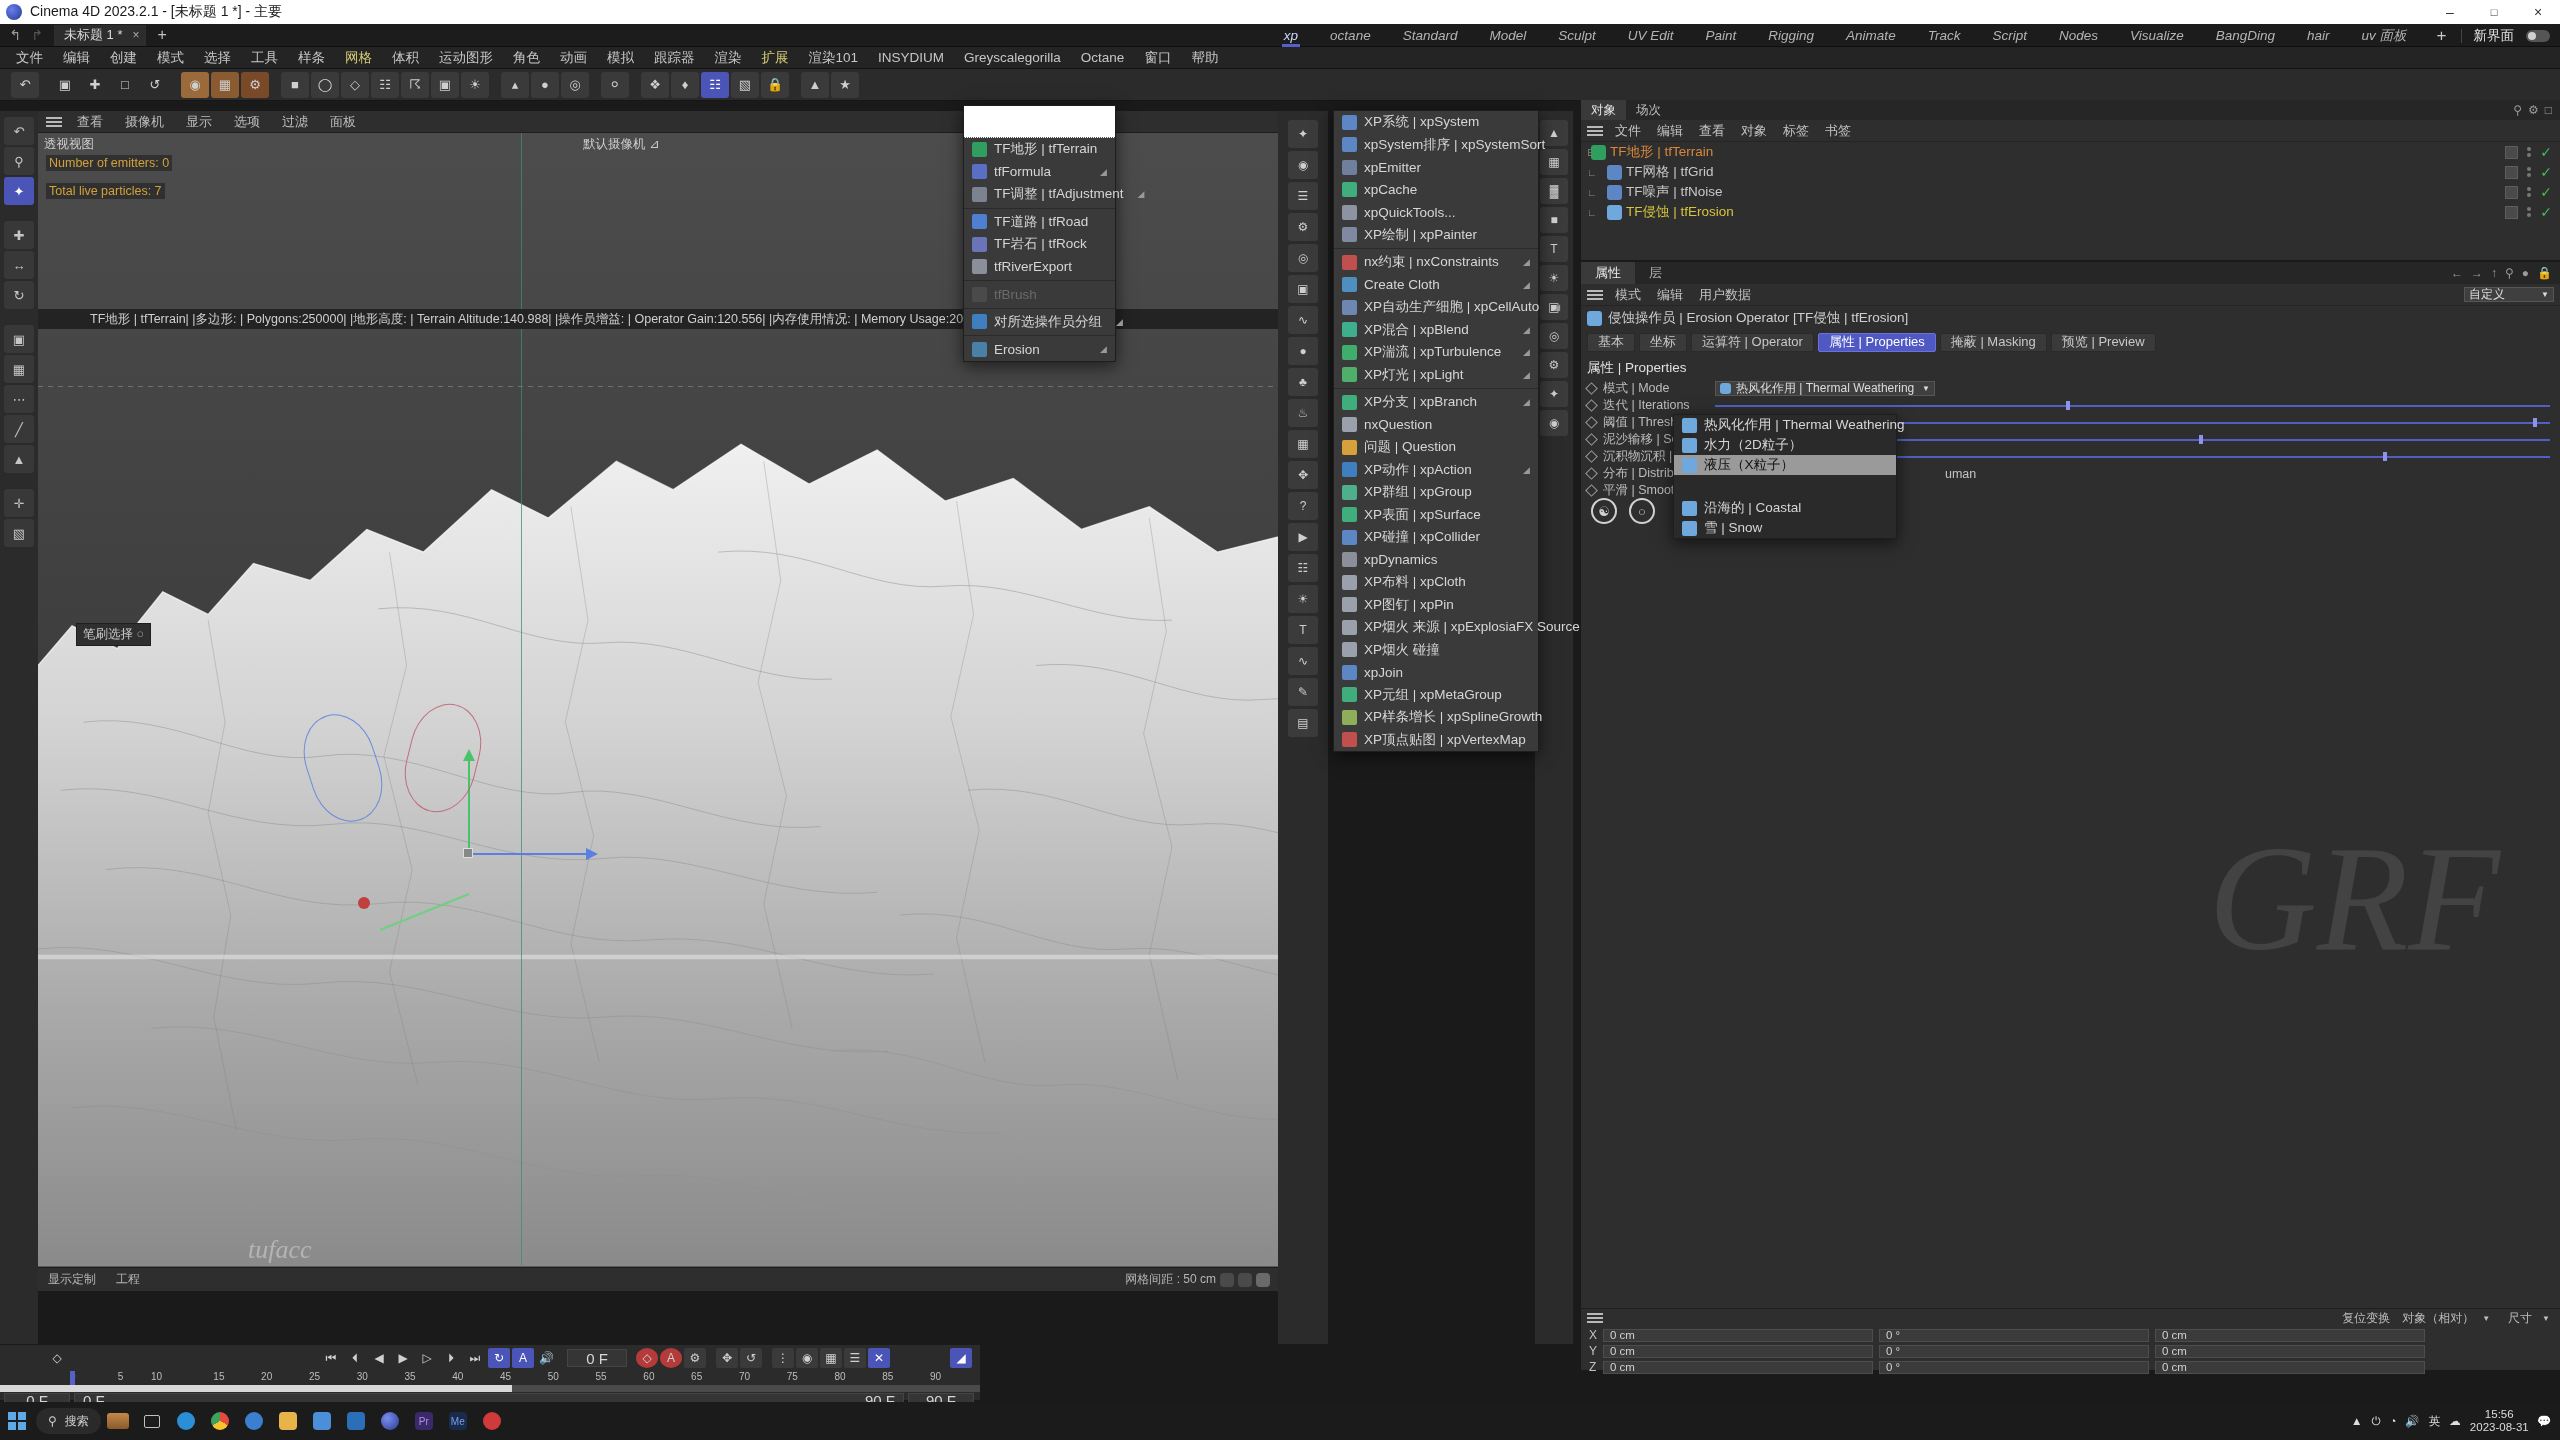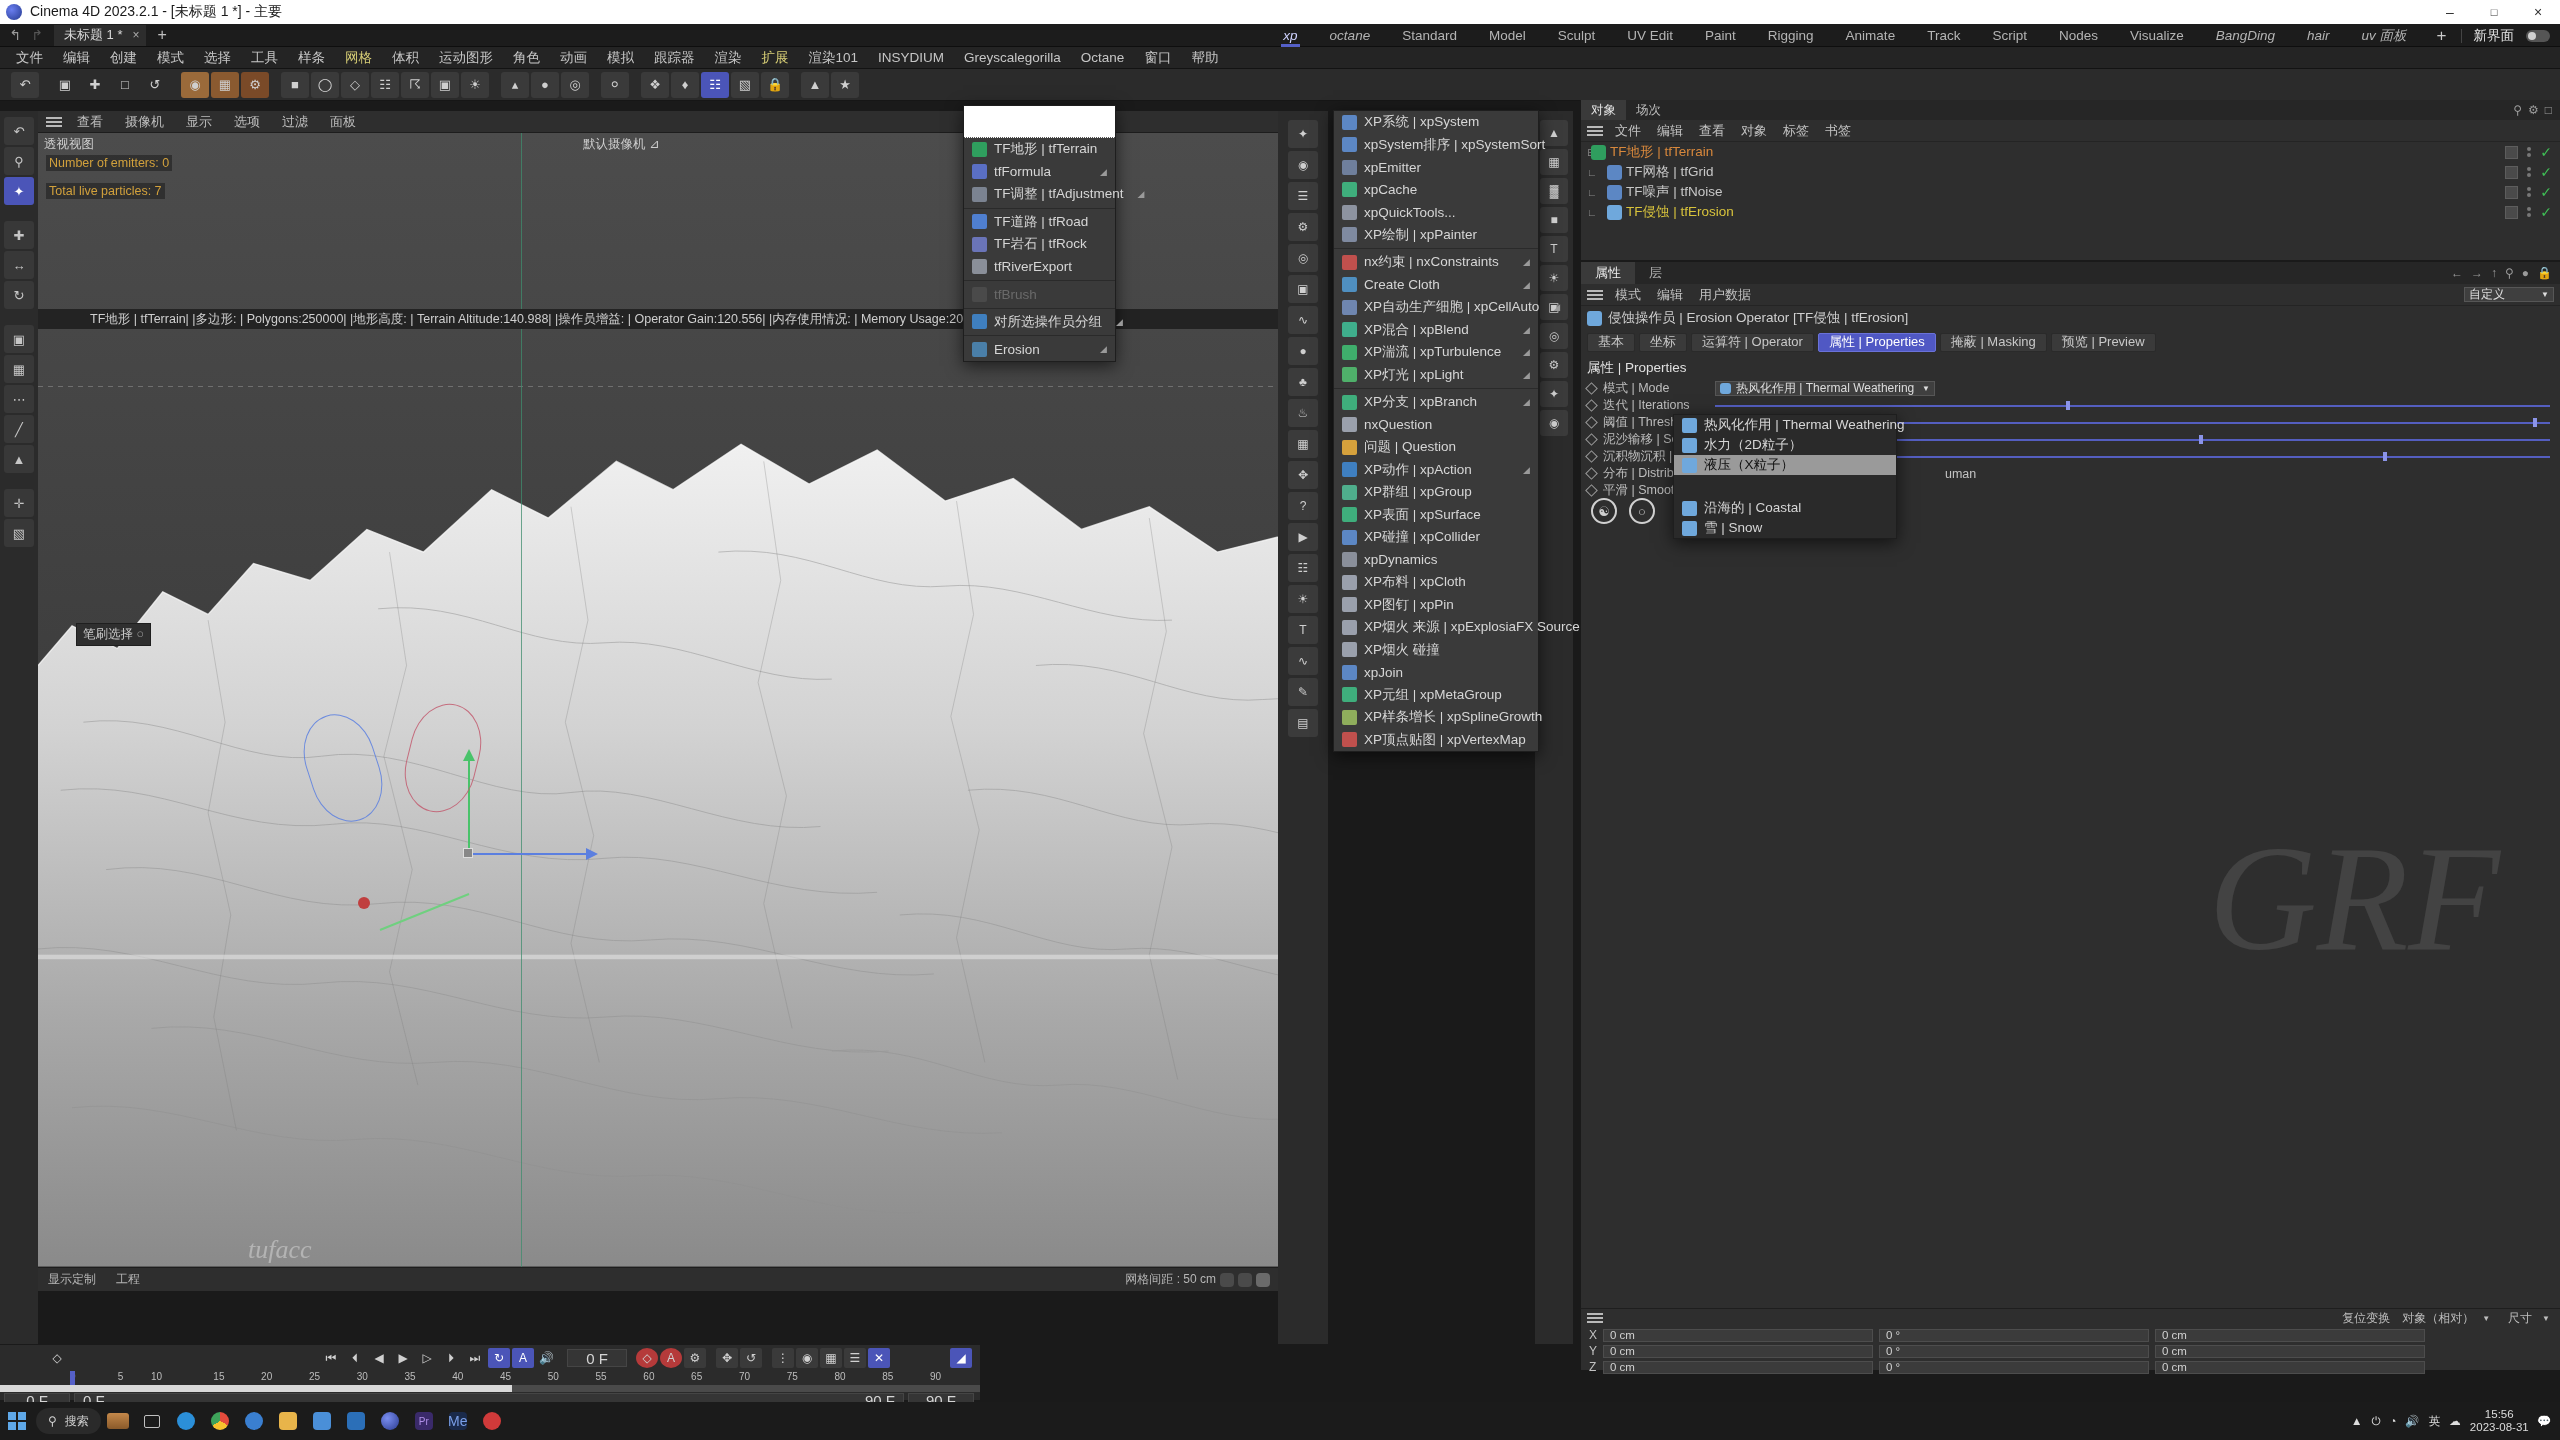--- a/index.html
+++ b/index.html
@@ -14,21 +14,21 @@
   #titlebar .logo{width:16px;height:16px;border-radius:50%;background:radial-gradient(circle at 35% 35%,#6a7ef0,#243a8f);margin-right:8px;}
   
   #tabstrip{height:23px;background:#1c1c1c;display:flex;align-items:center;padding-left:4px;border-bottom:1px solid #0e0e0e;}
   .undo{width:22px;height:18px;display:flex;align-items:center;justify-content:center;color:#9a9a9a;font-size:14px;}
   .undo.dim{color:#555;}
   #doctab{background:#2d2d2d;height:21px;display:flex;align-items:center;padding:0 6px 0 10px;font-size:13px;color:#d8d8d8;margin-left:6px;}
   #doctab .x{margin-left:10px;color:#aaa;font-size:12px;}
   #addtab{margin-left:12px;color:#c0c0c0;font-size:16px;line-height:1;}
   
   #layouttabs{position:absolute;right:0;top:24px;height:23px;display:flex;align-items:center;font-size:13.5px;color:#b4b4b4;}
-  #layouttabs .lt{padding:0 16px;height:23px;display:flex;align-items:center;position:relative;white-space:nowrap;}
+  #layouttabs .lt{padding:0 16px;height:23px;display:flex;align-items:center;position:relative;white-space:nowrap;font-style:italic;}
   #layouttabs .lt.active{color:#cfd3ff;}
   #layouttabs .lt.active::after{content:"";position:absolute;left:14px;right:14px;bottom:0;height:3px;background:#5560c8;}
   #layouttabs .lt.ital{font-style:italic;}
   #layouttabs .plus{padding:0 14px;font-size:17px;color:#ccc;}
   #layouttabs .sep{width:1px;height:14px;background:#444;}
   #layouttabs .newui{padding:0 12px;color:#e2e2e2;}
   .toggle{width:24px;height:12px;border-radius:7px;background:#555;position:relative;margin-right:10px;}
   .toggle::after{content:"";position:absolute;left:2px;top:2px;width:8px;height:8px;border-radius:50%;background:#d0d0d0;}
   
   #menubar{height:22px;background:#242424;display:flex;align-items:center;padding-left:6px;font-size:13.5px;color:#c6c6c6;border-bottom:1px solid #131313;}
@@ -910,21 +910,21 @@
   <div class="tbi">
       <div class="sq" style="background:#2b6fb8;"></div>
     </div>
   <div class="tbi">
       <div class="sq" style="background:radial-gradient(circle at 35% 35%,#7a8ef0,#2a3a8f);border-radius:50%;"></div>
     </div>
   <div class="tbi">
       <div class="sq" style="background:#3a2a6a;color:#b08fe8;font-size:10px;display:flex;align-items:center;justify-content:center;">Pr</div>
     </div>
   <div class="tbi">
-      <div class="sq" style="background:#1a2a4a;color:#7a9fe8;font-size:14px;display:flex;align-items:center;justify-content:center;">Me</div>
+      <div class="sq" style="background:#1a2a4a;color:#7a9fe8;font-size:10px;display:flex;align-items:center;justify-content:center;">Me</div>
     </div>
   <div class="tbi">
       <div class="sq" style="background:#d03a3a;border-radius:50%;"></div>
     </div>
   <div id="tray">
     <span>▲</span>
     <span>⏻</span>
     <span>◔</span>
     <span>🔊</span>
     <span>英</span>

